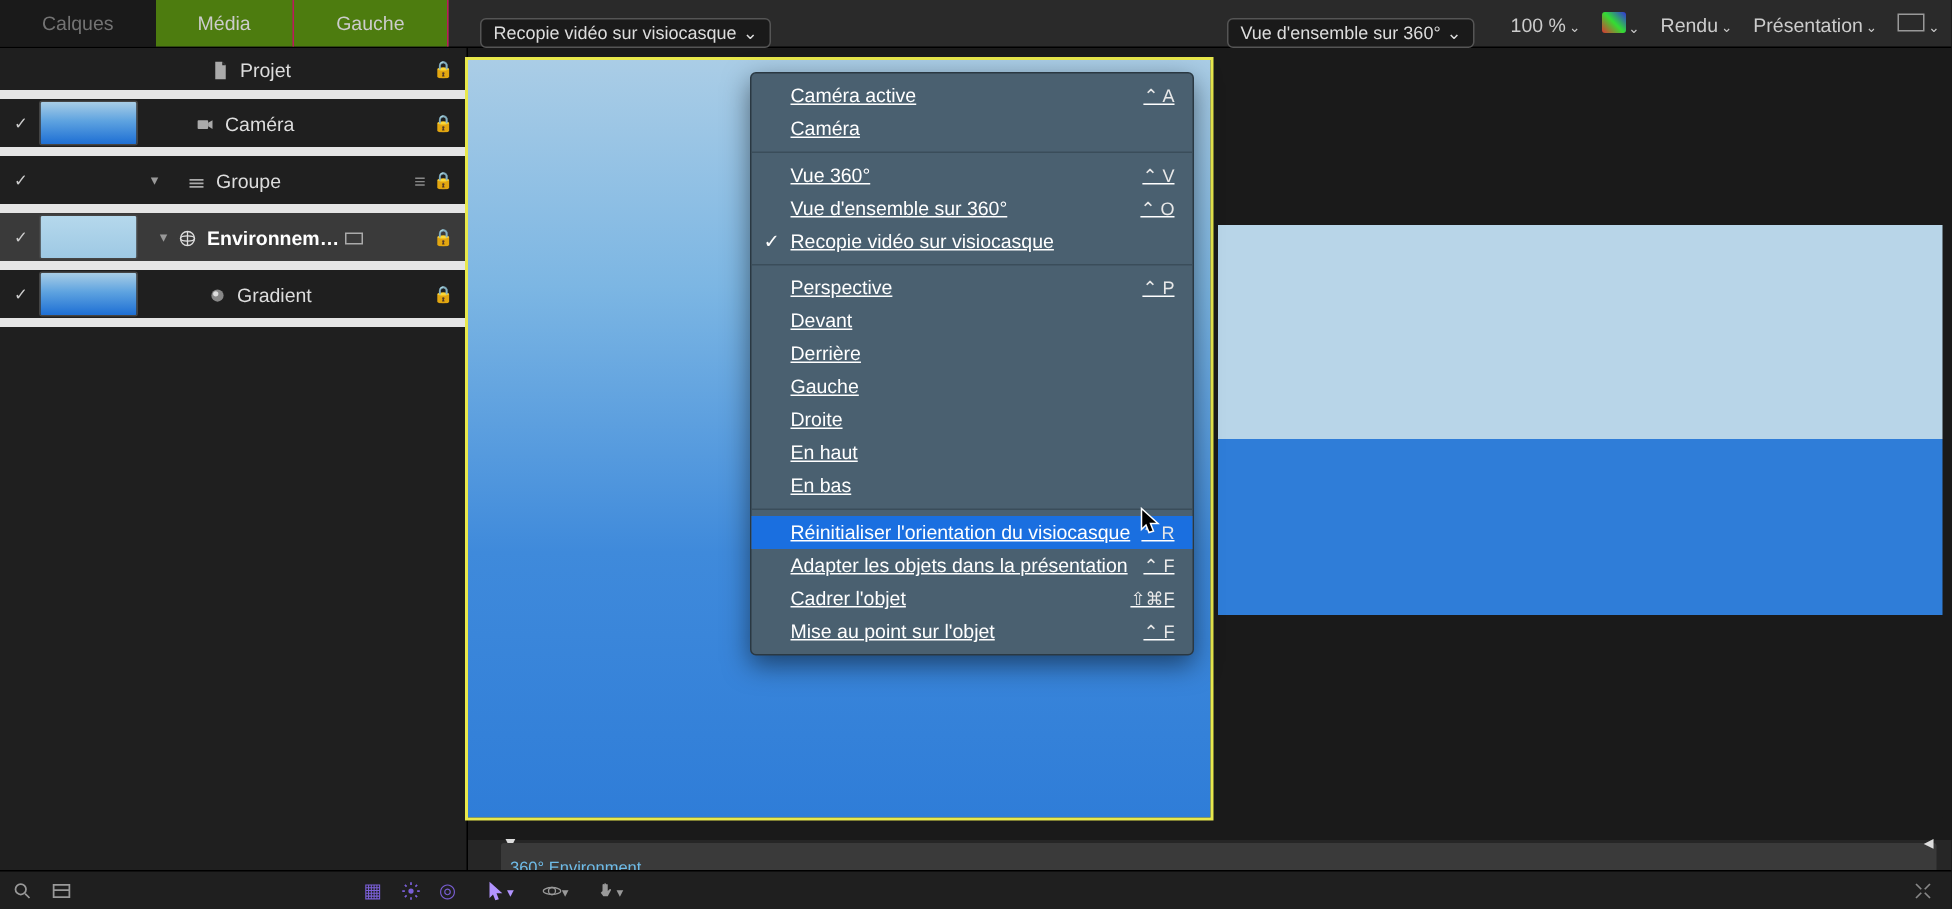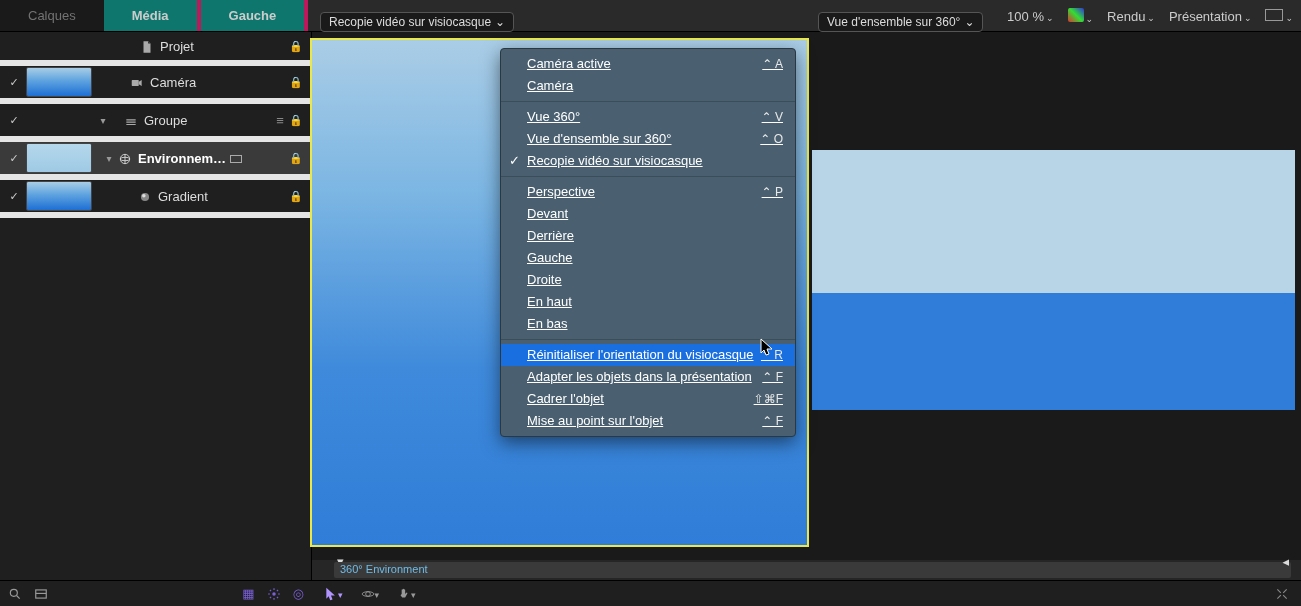--- a/index.html
+++ b/index.html
@@ -2,21 +2,21 @@
 <html><head>
 <meta charset="utf-8">
 <style>
 * { margin: 0; padding: 0; box-sizing: border-box; font-family: -apple-system, "Helvetica Neue", Arial, sans-serif; }
 body { width: 1301px; height: 606px; background: #1a1a1a; color: #ccc; font-size: 13px; overflow: hidden; position: relative; }
 
 
 .top-tabs { display: flex; height: 32px; background: #2a2a2a; border-bottom: 1px solid #000; }
 .top-tab { padding: 0 28px; line-height: 32px; cursor: pointer; color: #ccc; background: #2a2a2a; }
 .top-tab.active { color: #737373; background: #1a1a1a; }
-.top-tab:not(.active) { background: #0f766e; border-right: 4px solid #be185d; font-weight: bold; }
+.top-tab:not(.active) { background: #4d7c0f; border-right: 1px solid #be185d; }
 
 
 .topright { position: absolute; right: 8px; top: 0; height: 32px; display: flex; align-items: center; gap: 14px; color: #ccc; }
 .topright .chev { font-size: 9px; margin-left: 2px; }
 .color-blob { width: 16px; height: 14px; background: linear-gradient(45deg,#d33,#3d3,#33d); border-radius: 2px; display: inline-block; }
 .ratio-box { width: 18px; height: 12px; border: 1px solid #999; display: inline-block; }
 
 
 .layers { position: absolute; left: 0; top: 32px; width: 312px; bottom: 26px; background: #1f1f1f; border-right: 1px solid #000; }
 .layer-row { display: flex; align-items: center; height: 38px; padding: 0 6px; border-bottom: 6px solid #e5e5e5; }
@@ -48,21 +48,21 @@
 .menu { position: absolute; left: 500px; top: 48px; width: 296px; background: #4a6070; border: 1px solid #2a3842; border-radius: 4px; box-shadow: 0 6px 18px rgba(0,0,0,.5); color: #fff; font-size: 13px; padding: 4px 0; text-decoration: underline; }
 .menu-item { display: flex; align-items: center; padding: 2px 12px 2px 26px; line-height: 18px; position: relative; }
 .menu-item .sc { margin-left: auto; color: #e8e8e8; font-size: 12px; }
 .menu-item.checked::before { content: "✓"; position: absolute; left: 8px; }
 .menu-sep { height: 1px; background: #3a4d5a; margin: 4px 0; }
 .menu-item.highlight { background: #1a6fe0; }
 .cursor { position: absolute; left: 760px; top: 338px; color: #fff; font-size: 14px; pointer-events: none; }
 
 
 .timeline { position: absolute; left: 312px; right: 0; bottom: 26px; height: 20px; background: #262626; }
-.timeline .clip { position: absolute; left: 22px; right: 10px; top: 2px; height: 16px; background: #3a3a3a; color: #6fbce8; font-size: 11px; padding: 1px 6px; border-radius: 2px; }
+.timeline .clip { position: absolute; left: 22px; right: 10px; top: 2px; height: 16px; background: #3a3a3a; color: #6fbce8; font-size: 11px; padding: 11px 6px; border-radius: 2px; }
 .playhead { position: absolute; left: 25px; top: -6px; color: #ddd; }
 .endmark { position: absolute; right: 12px; top: -6px; color: #ddd; }
 
 
 .bottom-left { position: absolute; left: 0; bottom: 0; width: 312px; height: 26px; background: #1f1f1f; border-top: 1px solid #000; display: flex; align-items: center; gap: 12px; padding: 0 8px; }
 .bottom-left .spacer { flex: 1; }
 .bottom-main { position: absolute; left: 312px; right: 0; bottom: 0; height: 26px; background: #1f1f1f; border-top: 1px solid #000; display: flex; align-items: center; gap: 18px; padding: 0 12px; }
 .tool-icon { color: #999; font-size: 13px; }
 .tool-icon.pointer { color: #b294ff; }
 .bottom-main .spacer { flex: 1; }

